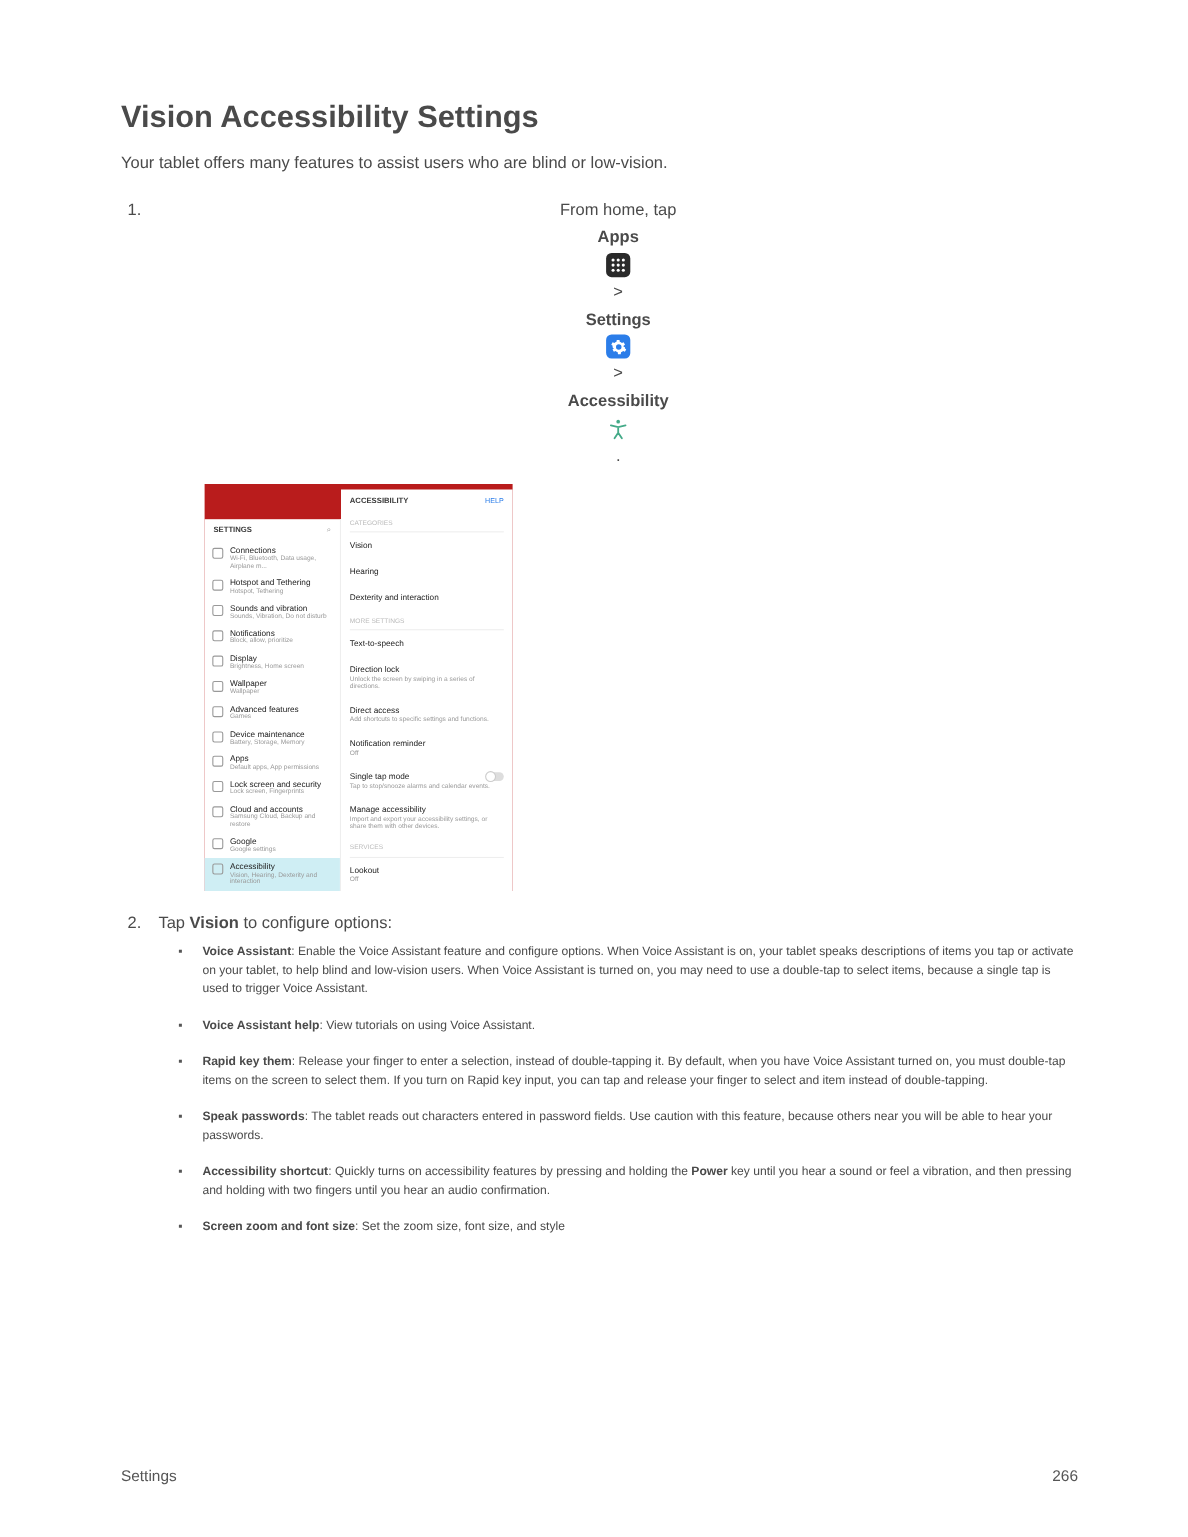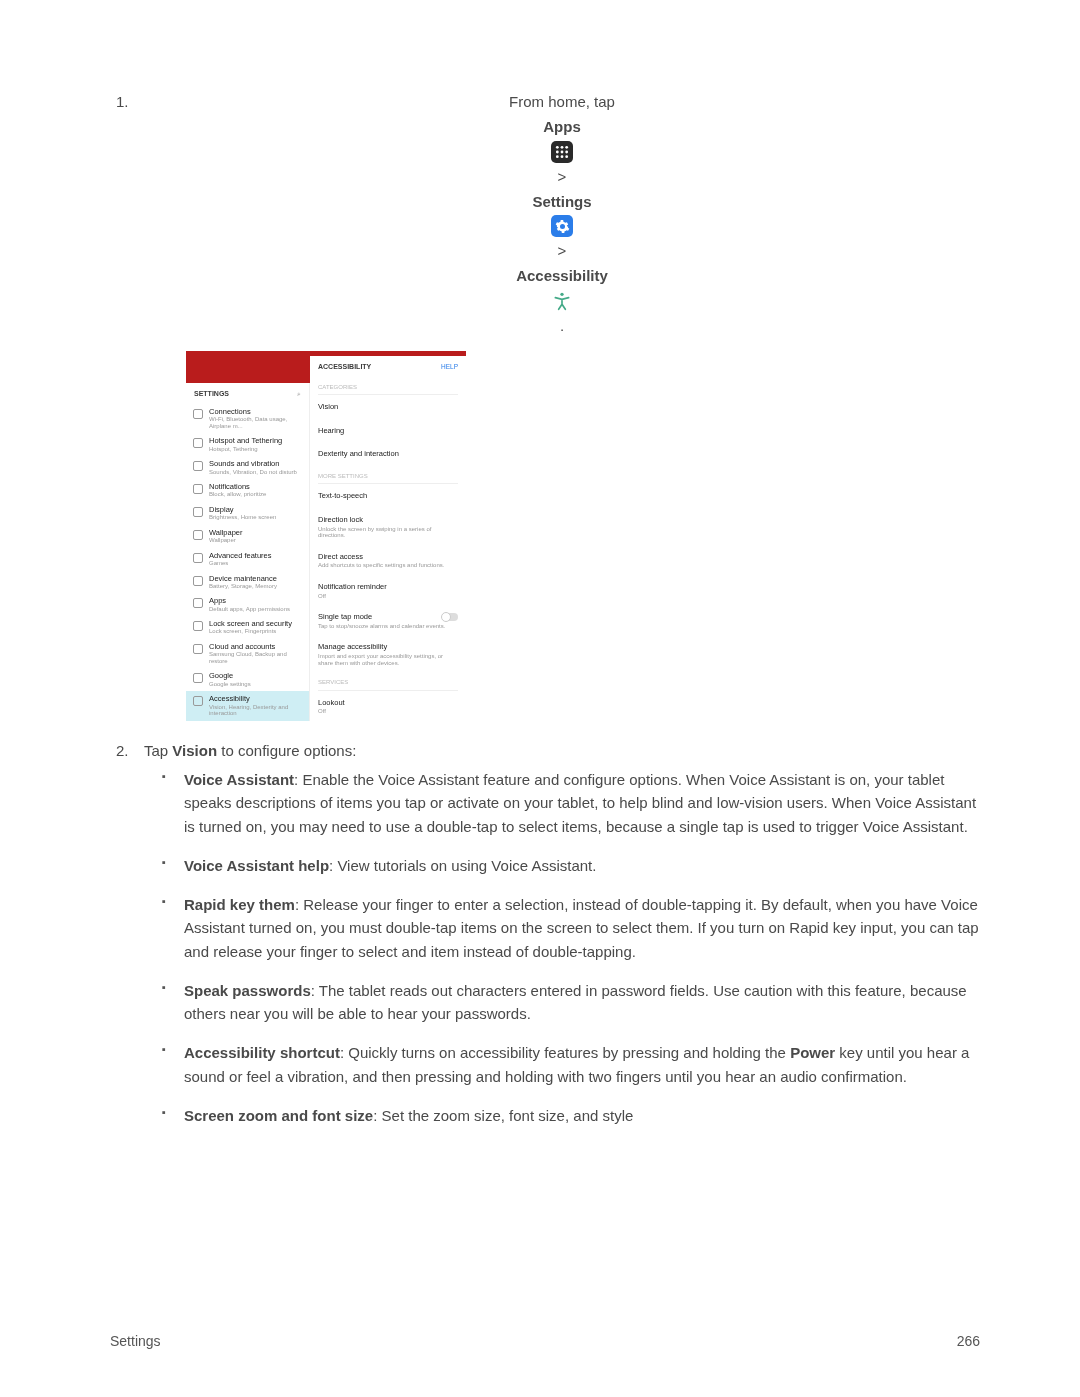--- a/index.html
+++ b/index.html
@@ -36,30 +36,32 @@
   .shot-right-head { display:flex; justify-content:space-between; align-items:center; padding:6px 0 4px 0; font-weight:700; font-size:7px;}
   .shot-right-head .help { color:#2b7de9; font-weight:400; font-size:6.5px;}
   .rsec { font-size:6px; color:#bbb; padding-top:6px; border-bottom:1px solid #eee; padding-bottom:2px;}
   .rrow { padding:6px 0; border-bottom:0; }
   .rrow .t { font-size:7.5px; color:#222; }
   .rrow .s { font-size:6px; color:#999; line-height:1.1;}
   .toggle { float:right; width:16px; height:8px; border-radius:4px; background:#ddd; position:relative; margin-top:2px;}
   .toggle::after { content:''; position:absolute; width:8px; height:8px; border-radius:50%; background:#fff; border:1px solid #ccc; left:-1px; top:-1px;}
 
   ul.sub { list-style:none; padding-left: 40px; margin-top:6px;}
-  ul.sub > li { position:relative; font-size:15px; color:#4a4a4a; line-height:1.55; margin-bottom:16px;}
+  ul.sub > li { position:relative; font-size:11px; color:#4a4a4a; line-height:1.55; margin-bottom:16px;}
   ul.sub > li::before { content:'\25AA'; position:absolute; left:-22px; top:0; font-size:11px; color:#555;}
   .b { font-weight:700;}
 
   .footer { position:absolute; bottom:48px; left:110px; right:100px; display:flex; justify-content:space-between; font-size:14px; color:#555;}
 </style>
 </head>
 <body>
 
 <div class="page">
+  <div class="heading">Vision Accessibility Settings</div>
+  <div class="intro">Your tablet offers many features to assist users who are blind or low-vision.</div>
 
   <ol class="steps">
     <li>
       <span class="navline">
         <span>From home, tap </span>
         <span class="bold">Apps</span>
         <span class="icon-box icon-apps">
           <svg viewBox="0 0 12 12">
               <g fill="#fff">
                 <circle cx="2" cy="2" r="1.2"></circle>

